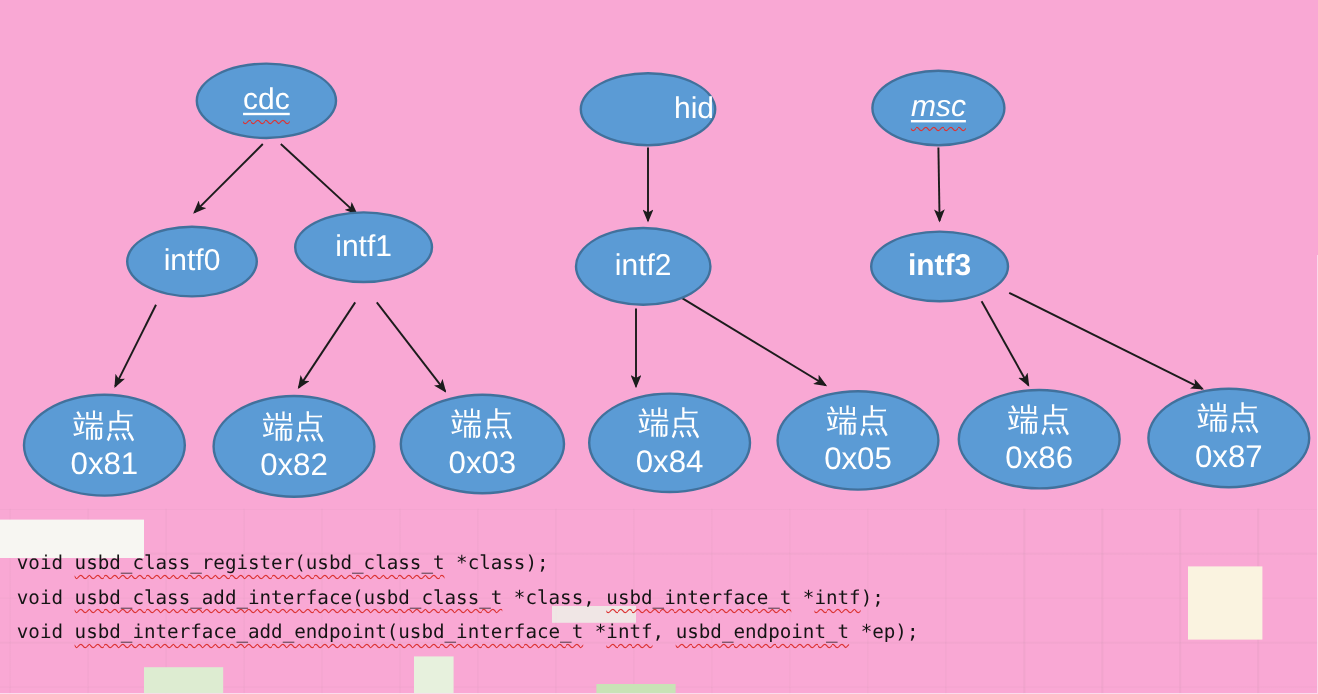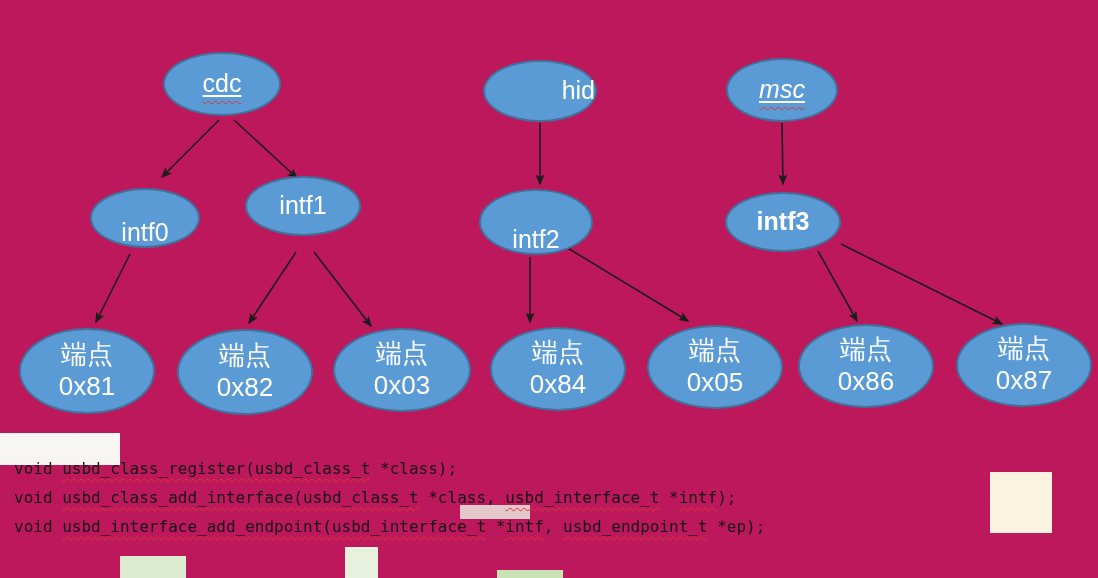--- a/index.html
+++ b/index.html
@@ -1,17 +1,17 @@
 <!DOCTYPE html>
 <html style="--node-fill: #5b9bd5; --node-stroke: #41719c; --squiggle: #dc3535;"><head>
 <meta charset="utf-8">
 <style>
   html,body{margin:0;padding:0;background:#fff;}
   .stage{
-    position:relative;width:1098px;height:578px;overflow:hidden;background:#be185d;
+    position:relative;width:1098px;height:578px;overflow:hidden;background:#f9a8d4;
     font-family:"Liberation Sans",sans-serif;
   }
   
   .bggrid{
     position:absolute;left:0;top:424px;width:1098px;height:154px;
     background-image:
       repeating-linear-gradient(to right, rgba(110,110,100,0.07) 0 1px, transparent 1px 65px),
       repeating-linear-gradient(to bottom, rgba(110,110,100,0.05) 0 1px, transparent 1px 37px);
     background-position:8px 0;
     opacity:.8;
@@ -93,27 +93,27 @@
   <div>
       <div class="node" style="left: 163px; top: 52px; width: 118px; height: 64px; color: rgb(255, 255, 255);">
         <span class="lbl wavy"><span class="lbl ulwhite">cdc</span></span>
       </div>
       <div class="node" style="left: 483px; top: 60px; width: 114px; height: 62px; color: rgb(255, 255, 255); align-items: flex-end;">
         <span class="lbl">hid</span>
       </div>
       <div class="node" style="left: 726px; top: 58px; width: 112px; height: 64px; color: rgb(255, 255, 255); font-style: italic;">
         <span class="lbl wavy"><span class="lbl ulwhite">msc</span></span>
       </div>
-      <div class="node" style="left: 90px; top: 188px; width: 110px; height: 60px; color: rgb(255, 255, 255); justify-content: flex-end;">
+      <div class="node" style="left: 105px; top: 188px; width: 110px; height: 60px; color: rgb(255, 255, 255);">
         <span class="lbl">intf0</span>
       </div>
       <div class="node" style="left: 245px; top: 176px; width: 116px; height: 60px; color: rgb(255, 255, 255);">
         <span class="lbl">intf1</span>
       </div>
-      <div class="node" style="left: 479px; top: 189px; width: 114px; height: 66px; color: rgb(255, 255, 255); justify-content: flex-end;">
+      <div class="node" style="left: 479px; top: 189px; width: 114px; height: 66px; color: rgb(255, 255, 255);">
         <span class="lbl">intf2</span>
       </div>
       <div class="node" style="left: 725px; top: 192px; width: 116px; height: 60px; color: rgb(255, 255, 255); font-weight: bold;">
         <span class="lbl">intf3</span>
       </div>
       <div class="node ep" style="left: 19px; top: 328px; width: 136px; height: 86px; color: rgb(255, 255, 255);">
         <span class="lbl">端点</span>
         <span class="lbl">0x81</span>
       </div>
       <div class="node ep" style="left: 177px; top: 329px; width: 136px; height: 86px; color: rgb(255, 255, 255);">

